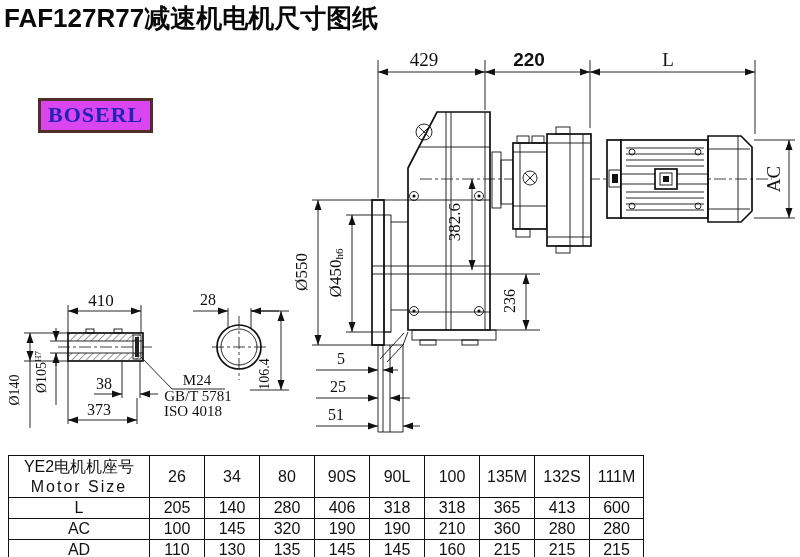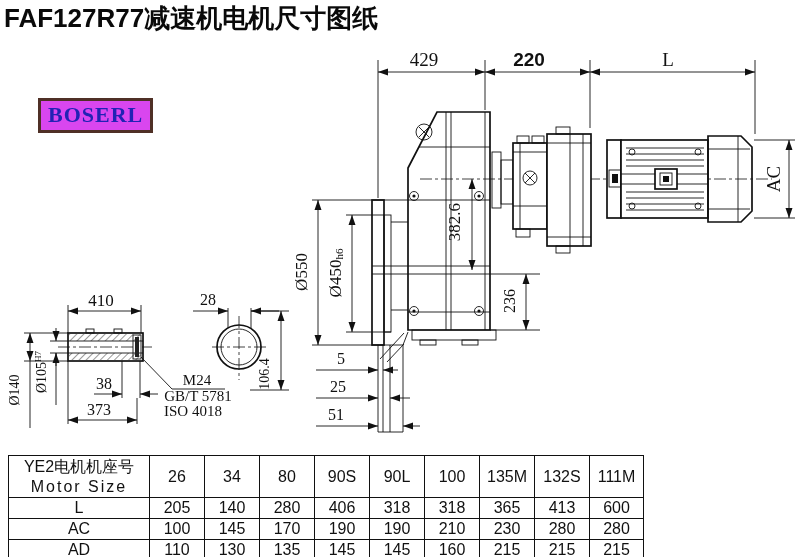--- a/index.html
+++ b/index.html
@@ -293,25 +293,25 @@
         <td>318</td>
         <td>318</td>
         <td>365</td>
         <td>413</td>
         <td>600</td>
       </tr>
       <tr>
         <td>AC</td>
         <td>100</td>
         <td>145</td>
-        <td>170</td>
+        <td>320</td>
         <td>190</td>
         <td>190</td>
         <td>210</td>
-        <td>230</td>
+        <td>360</td>
         <td>280</td>
         <td>280</td>
       </tr>
       <tr>
         <td>AD</td>
         <td>110</td>
         <td>130</td>
         <td>135</td>
         <td>145</td>
         <td>145</td>

